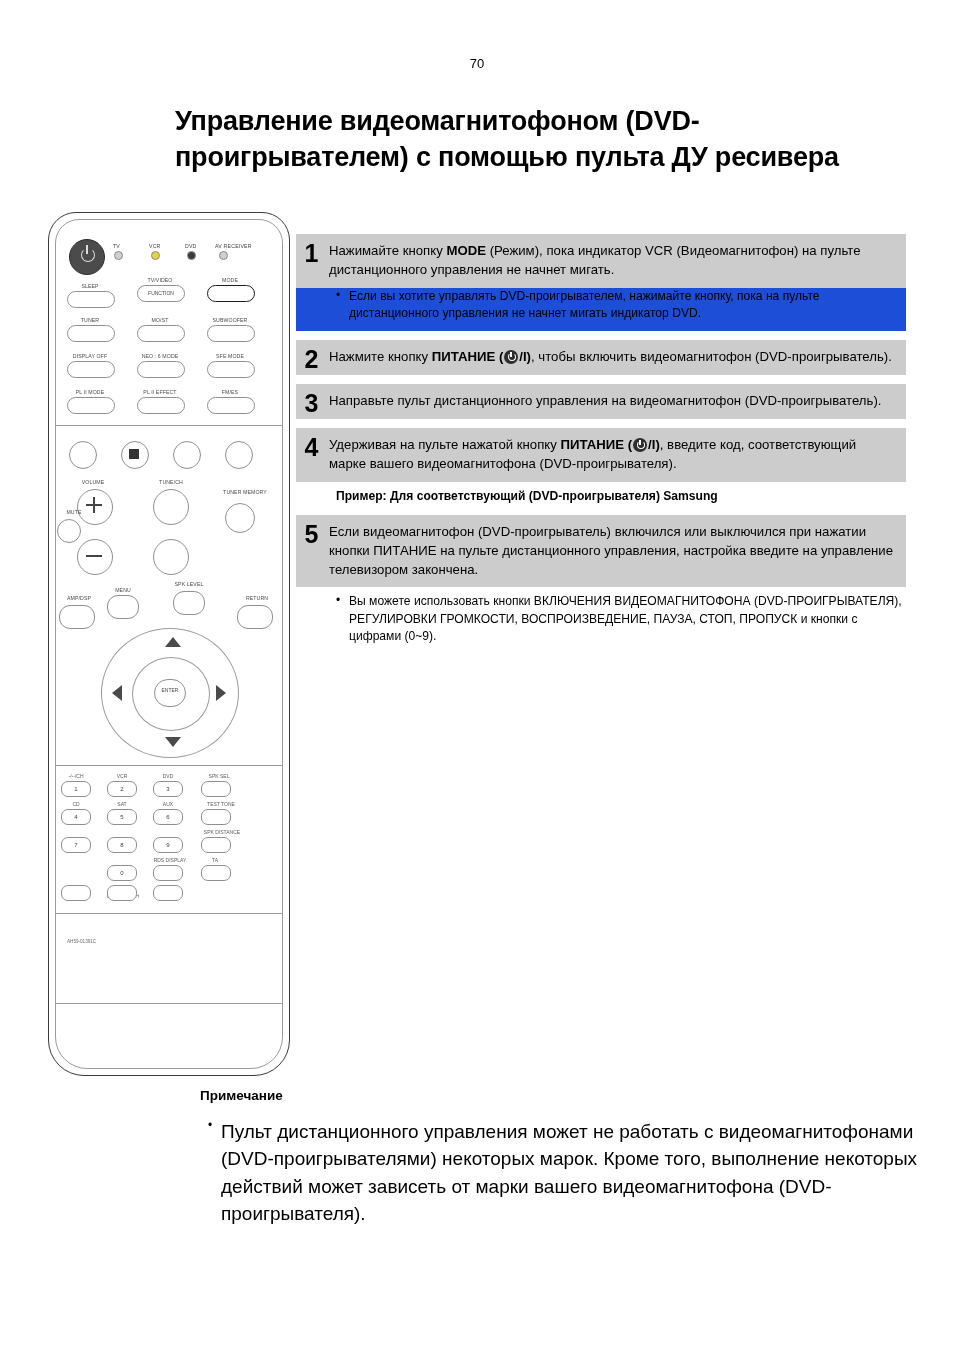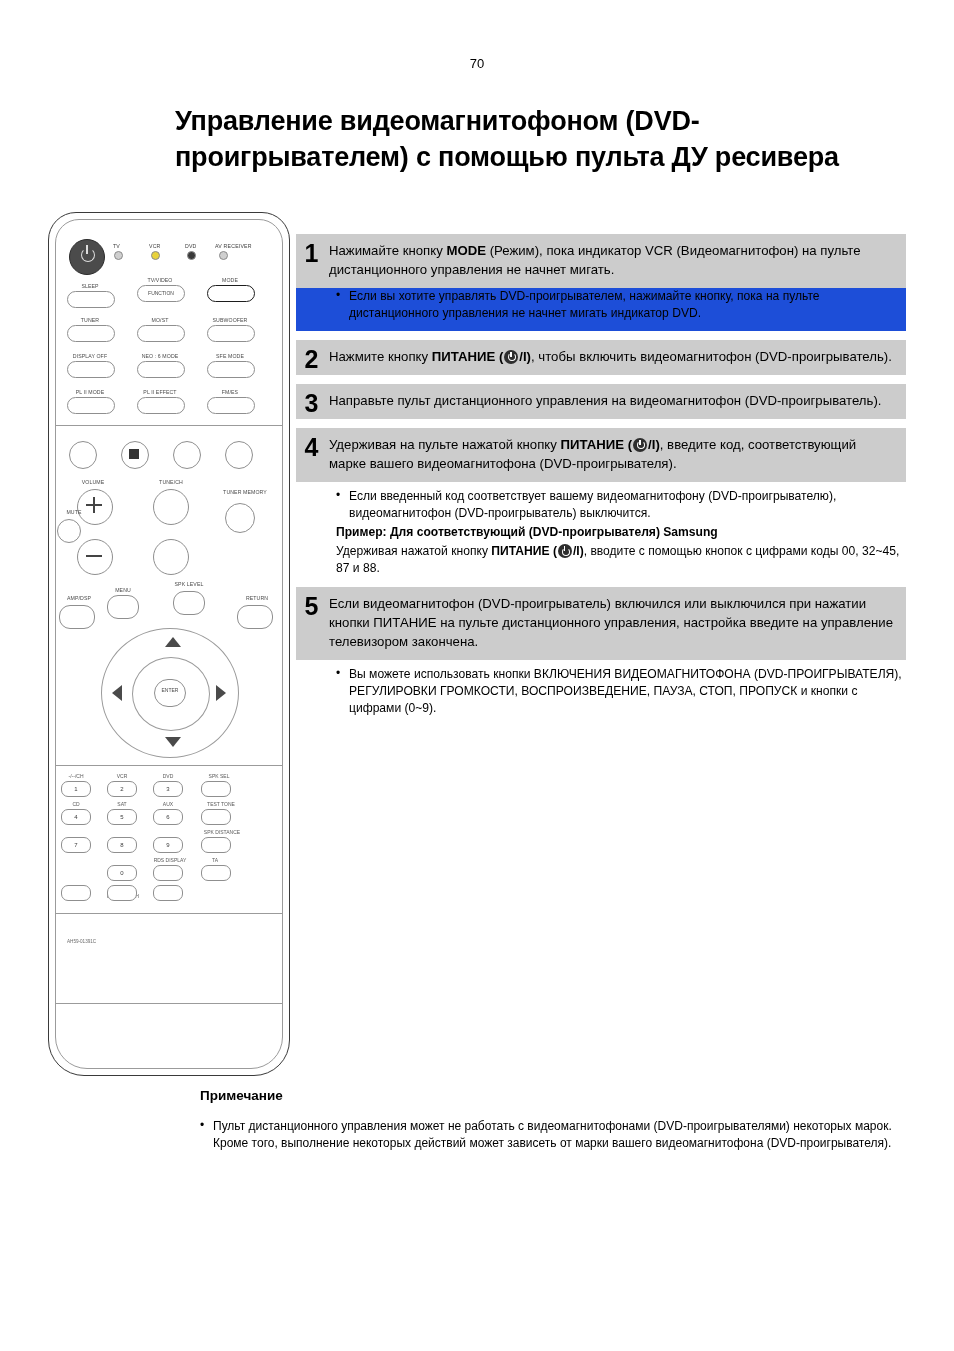--- a/index.html
+++ b/index.html
@@ -268,23 +268,23 @@
   }
   
   .note-title {
     position: absolute;
     left: 200px; top: 1088px;
     font-size: 13.5px;
     font-weight: bold;
   }
   .note-body {
     position: absolute;
-    left: 200px; top: 1118px;
+    left: 208px; top: 1118px;
     width: 715px;
-    font-size: 12px;
+    font-size: 19px;
     line-height: 1.44;
   }
   .note-body .bullet { margin-bottom: 4px; }
 </style>
 </head>
 <body>
 
 <div class="page-number">70</div>
 <h1 class="title">Управление видеомагнитофоном (DVD-проигрывателем) с помощью пульта ДУ ресивера</h1>
 
@@ -451,23 +451,21 @@
       <div class="step-text">Направьте пульт дистанционного управления на видеомагнитофон (DVD-проигрыватель).</div>
     </div>
   </div>
 
   <div class="step">
     <div class="step-band">
       <div class="step-num">4</div>
       <div class="step-text">Удерживая на пульте нажатой кнопку <b>ПИТАНИЕ (<span class="pwr-glyph"></span>/I)</b>, введите код, соответствующий марке вашего видеомагнитофона (DVD-проигрывателя).</div>
     </div>
     <div class="bullets">
-      <div class="bullet">Если введенный код соответствует вашему видеомагнитофону (DVD-проигрывателю), видеомагнитофон (DVD-проигрыватель) выключится.</div>
       <div class="bullet noindent bold">Пример: Для соответствующий (DVD-проигрывателя) Samsung</div>
-      <div class="bullet noindent">Удерживая нажатой кнопку <b>ПИТАНИЕ (<span class="pwr-glyph"></span>/I)</b>, вводите с помощью кнопок с цифрами коды 00, 32~45, 87 и 88.</div>
     </div>
   </div>
 
   <div class="step" style="margin-top:10px;">
     <div class="step-band">
       <div class="step-num">5</div>
       <div class="step-text">Если видеомагнитофон (DVD-проигрыватель) включился или выключился при нажатии кнопки ПИТАНИЕ на пульте дистанционного управления, настройка введите на управление телевизором закончена.</div>
     </div>
     <div class="bullets">
       <div class="bullet">Вы можете использовать кнопки ВКЛЮЧЕНИЯ ВИДЕОМАГНИТОФОНА (DVD-ПРОИГРЫВАТЕЛЯ), РЕГУЛИРОВКИ ГРОМКОСТИ, ВОСПРОИЗВЕДЕНИЕ, ПАУЗА, СТОП, ПРОПУСК и кнопки с цифрами (0~9).</div>

